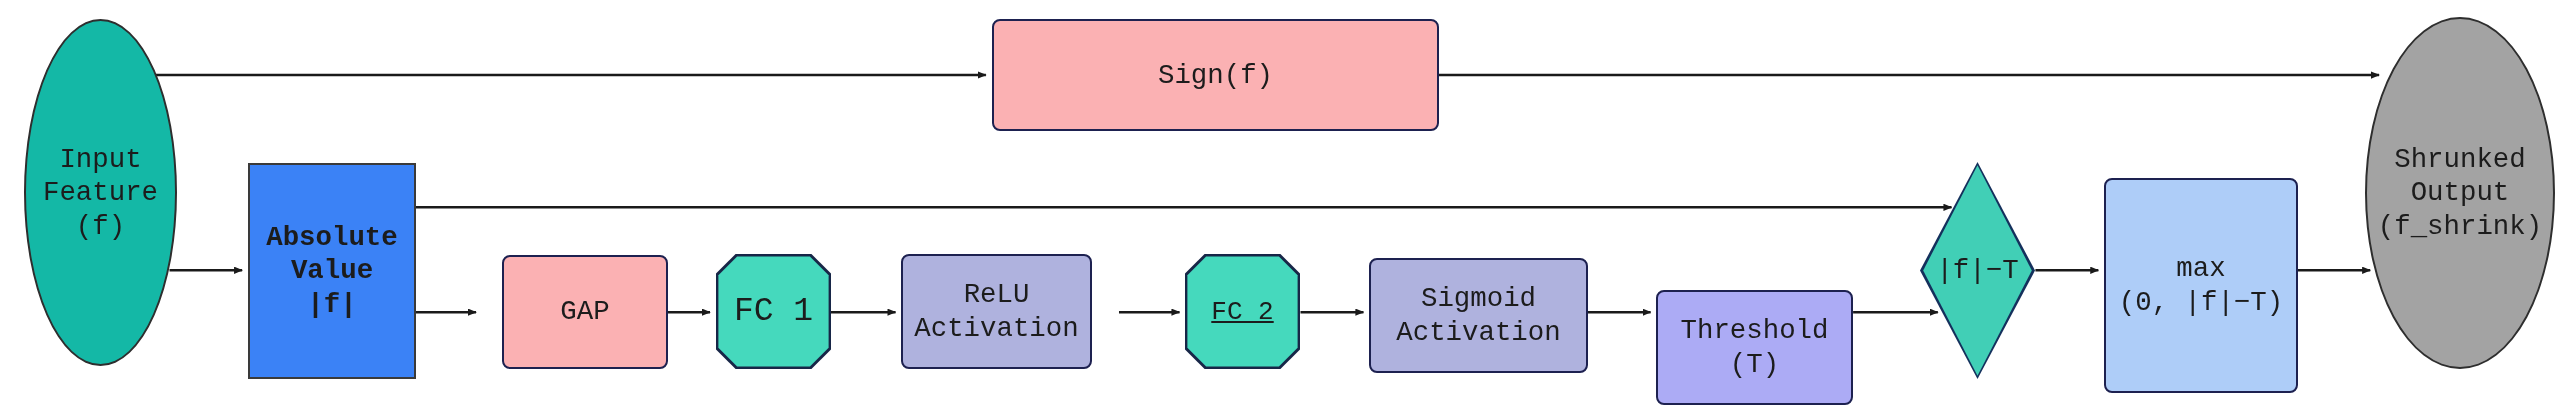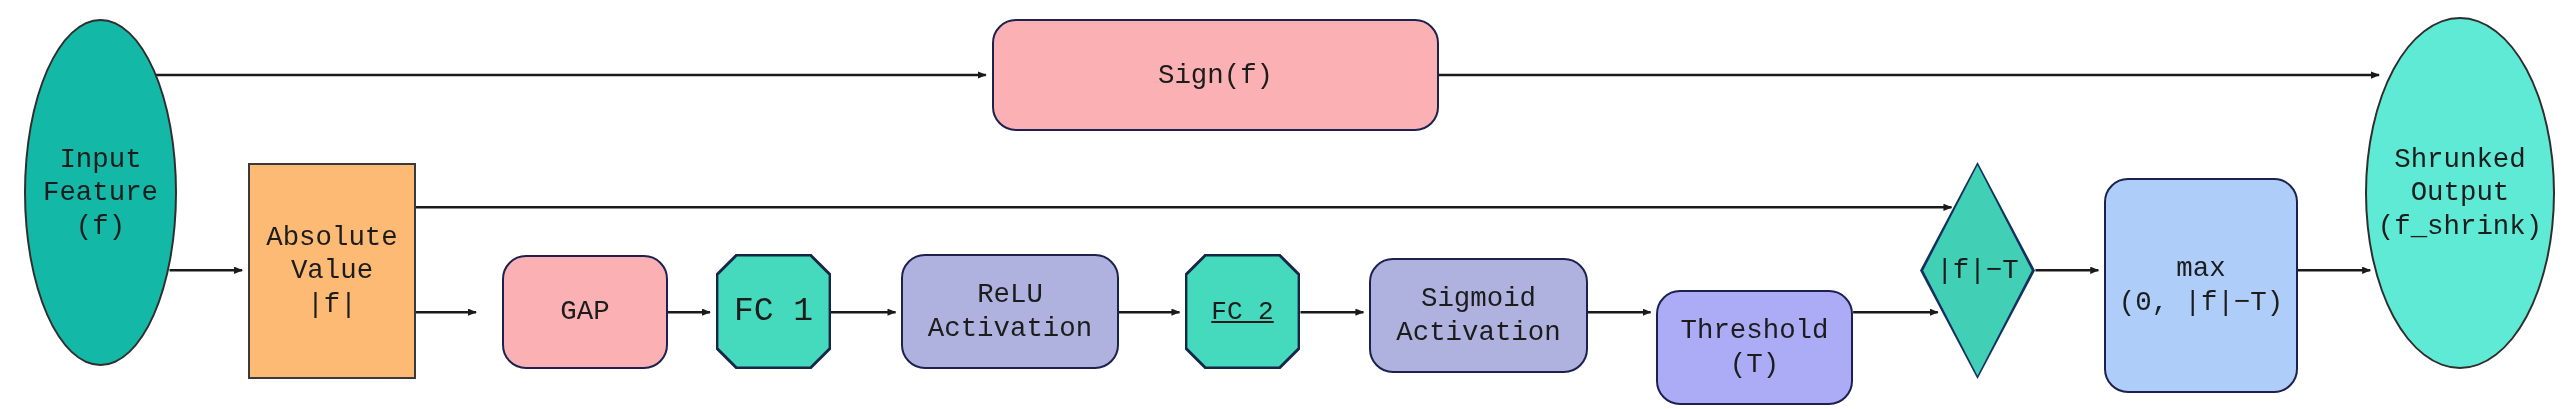--- a/index.html
+++ b/index.html
@@ -14,29 +14,29 @@
   #edges{position:absolute;left:0;top:0;width:2576px;height:409px;}
   .node{
     position:absolute;
     display:flex;align-items:center;justify-content:center;
     text-align:center;
     white-space:pre-line;
     font-size:27.4px;line-height:1.22;
     box-sizing:border-box;
   }
   .ellipse{border-radius:50%;border:2.4px solid #2e2e2e;}
-  .rounded{border-radius:24px;border:2.4px solid #1d2150;}
+  .rounded{border-radius:8px;border:2.4px solid #1d2150;}
   .rect{border:2.4px solid #3a3a3a;}
   .fill-input{background:#14b8a6;}
   .fill-pink{background:#FBB1B3;}
-  .fill-cream{background:#fdba74;}
+  .fill-cream{background:#3b82f6;font-weight:bold;}
   .fill-lav{background:#AFB2DE;}
   .fill-thr{background:#ACABF5;margin-top:36px;}
   .fill-blue{background:#AECDF8;}
-  .fill-peach{background:#5eead4;}
+  .fill-peach{background:#a3a3a3;}
   .clipwrap{position:absolute;}
   .oct-outer{position:absolute;inset:0;background:#172647;
     clip-path:polygon(17% 0,83% 0,100% 17%,100% 83%,83% 100%,17% 100%,0 83%,0 17%);}
   .oct-inner{position:absolute;inset:2.4px;background:#45D9BD;
     clip-path:polygon(17% 0,83% 0,100% 17%,100% 83%,83% 100%,17% 100%,0 83%,0 17%);
     display:flex;align-items:center;justify-content:center;text-align:center;white-space:pre-line;}
   .dia-outer{position:absolute;inset:0;background:#14305c;
     clip-path:polygon(50% 0,100% 50%,50% 100%,0 50%);}
   .dia-inner{position:absolute;inset:3.2px;background:#41CFB6;
     clip-path:polygon(50% 0,100% 50%,50% 100%,0 50%);
@@ -80,21 +80,21 @@
 Value
 |f|</div>
 
   <div class="node rounded fill-pink" style="left:482px;top:255px;width:166px;height:114px;margin-left:20px;">GAP</div>
 
   <div class="clipwrap" style="left:716px;top:254px;width:115px;height:115px;position:absolute;">
     <div class="oct-outer"></div>
     <div class="oct-inner node-text" style="font-size:33px;">FC 1</div>
   </div>
 
-  <div class="node rounded fill-lav" style="left:901px;top:254px;width:218px;height:115px;">ReLU
+  <div class="node rounded fill-lav" style="left:901px;top:254px;width:191px;height:115px;">ReLU
 Activation</div>
 
   <div class="clipwrap" style="left:1185px;top:254px;width:115px;height:115px;position:absolute;">
     <div class="oct-outer"></div>
     <div class="oct-inner" style="font-size:26px;text-decoration:underline;">FC 2</div>
   </div>
 
   <div class="node rounded fill-lav" style="left:1369px;top:258px;width:219px;height:115px;">Sigmoid
 Activation</div>
 

